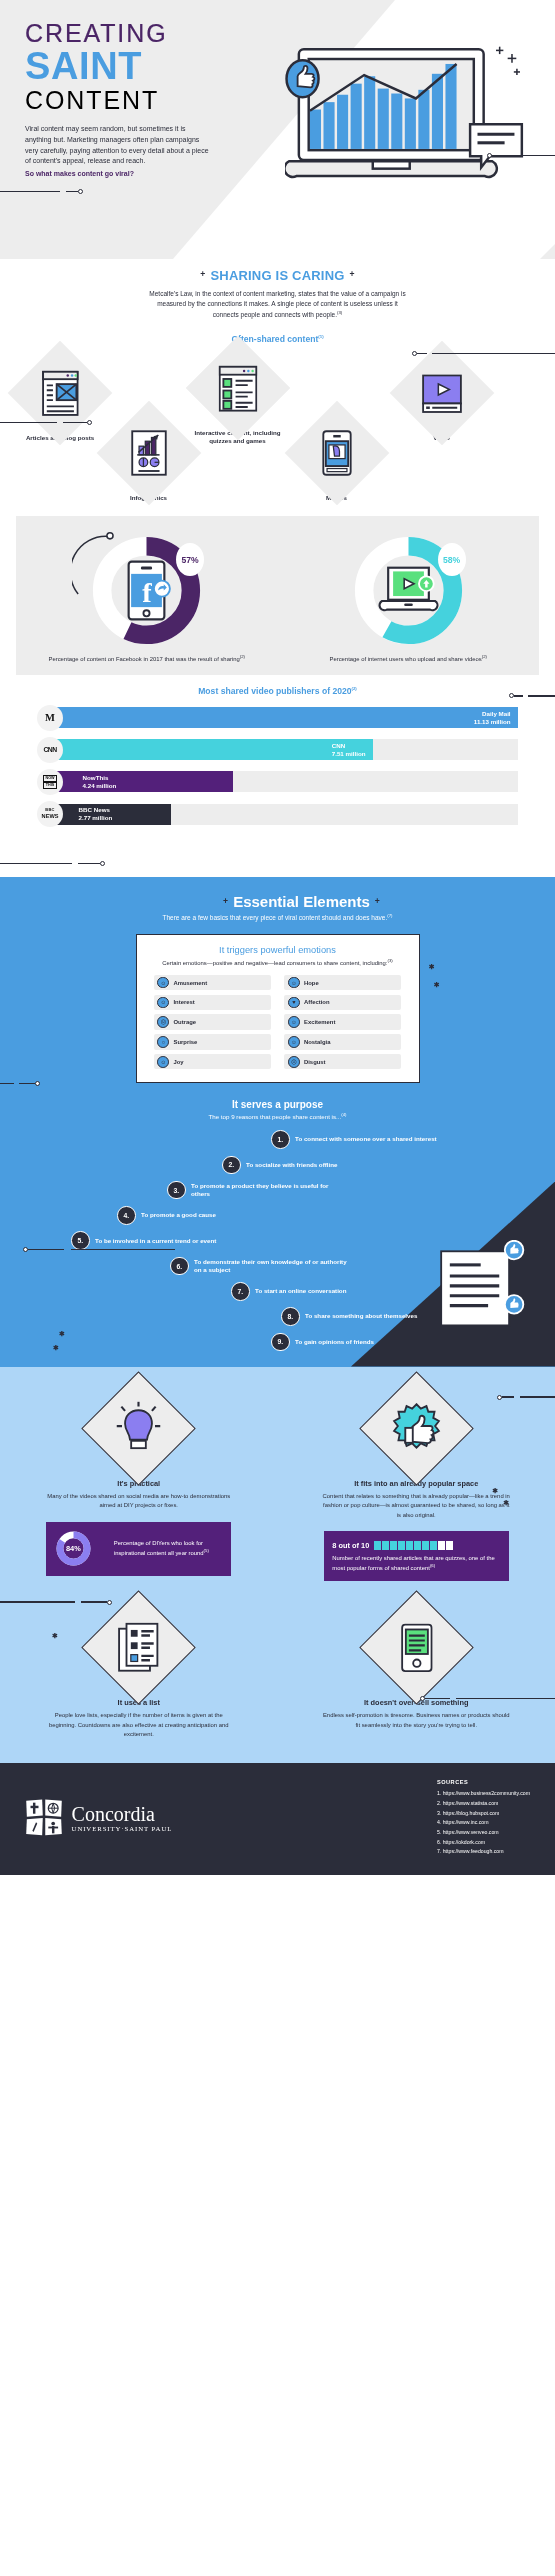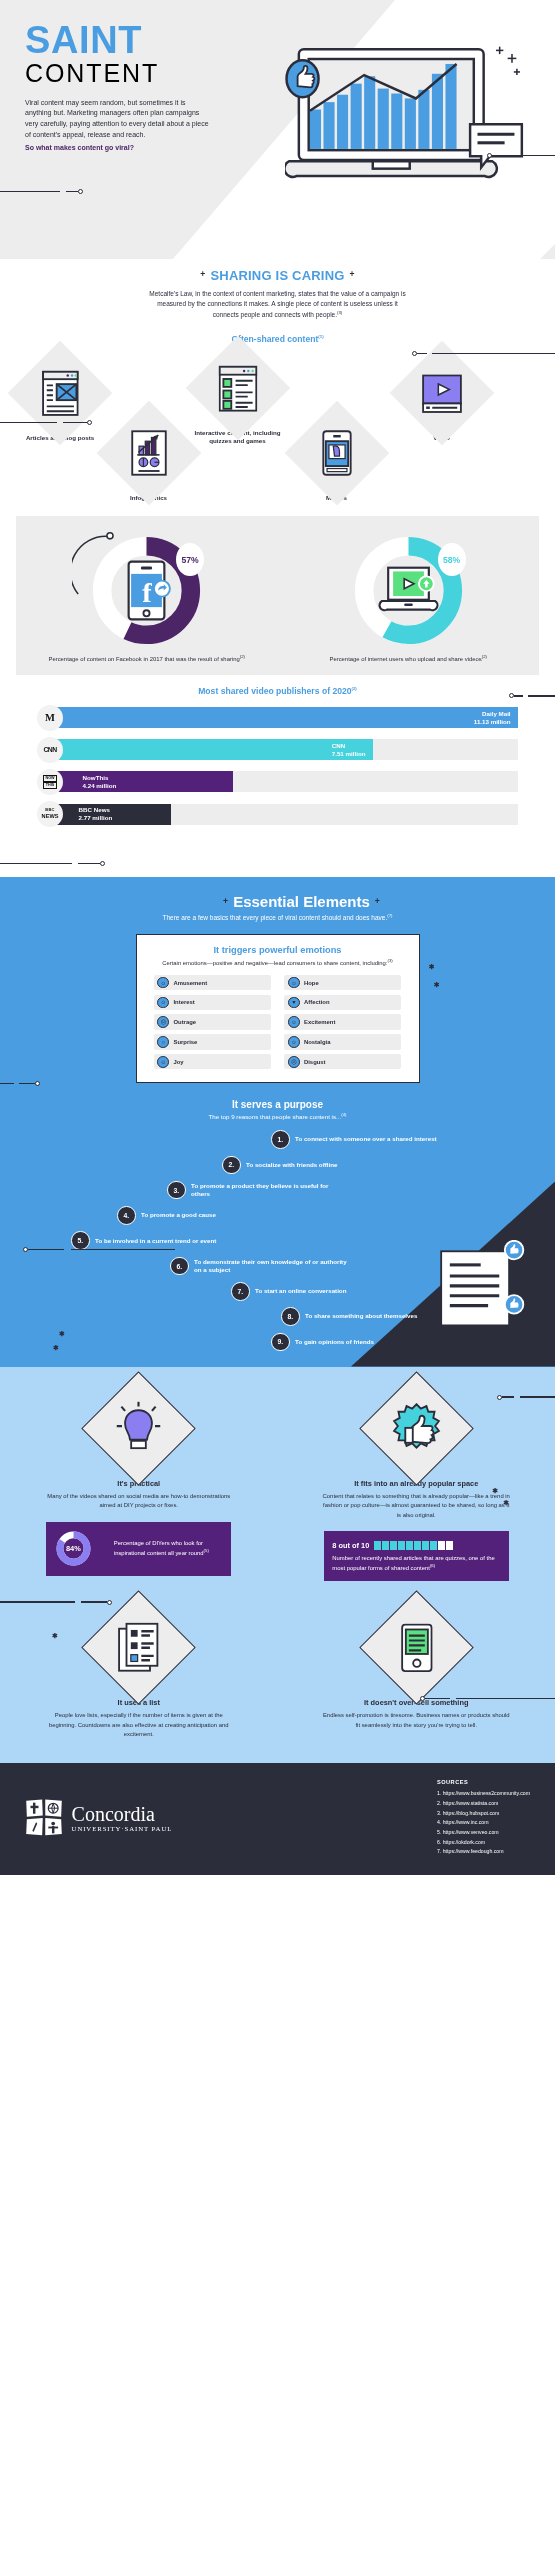--- a/index.html
+++ b/index.html
@@ -130,21 +130,21 @@
   
   .blue-sec { background: #4a9de0; position: relative; padding: 16px 0 8.6px; overflow: hidden; }
   .ee-title { text-align: center; font-size: 15px; font-weight: 800; color: #fff; margin-left: 48px; }
   .ee-title .plus { color: #2b2d3a; }
   .ee-sub { text-align: center; color: #fff; font-size: 6.5px; line-height: 1.55; margin-top: 3.7px; }
 
   .emo-card {
     margin: 10px auto 0; width: 284px; background: #fff;
     border: 1.9px solid #2b2d3a; padding: 10px 17.3px 12.3px; position: relative;
   }
-  .emo-h { text-align: center; font-size: 9.3px; font-weight: 700; color: #4a9de0; }
+  .emo-h { text-align: center; font-size: 9.3px; font-weight: 400; color: #4a9de0; }
   .emo-p { text-align: center; font-size: 5.9px; line-height: 1.5; margin-top: 3.1px; }
   .emo-grid { display: grid; grid-template-columns: 1fr 1fr; gap: 4.3px 13.6px; margin-top: 7.4px; }
   .emo-item {
     display: flex; align-items: center; gap: 4.3px;
     background: #ededed; border-radius: 1.9px; padding: 1.9px 3.7px;
   }
   .emo-face {
     width: 11.7px; height: 11.7px; border-radius: 50%;
     background: #4a9de0; border: 0.9px solid #2b2d3a; flex: none;
     display:flex; align-items:center; justify-content:center;
@@ -215,20 +215,21 @@
 </head>
 <body>
 
 <div class="page">
 
   <section class="hero">
     <div class="hero-diag"></div>
     <div class="hero-corner"></div>
 
     <div class="hero-inner">
+      <div class="t-creating">CREATING</div>
       <div class="t-viral">SAINT</div>
       <div class="t-content">CONTENT</div>
       <p class="hero-p">Viral content may seem random, but sometimes it is anything but. Marketing managers often plan campaigns very carefully, paying attention to every detail about a piece of content's appeal, release and reach.</p>
       <p class="hero-q">So what makes content go viral?</p>
     </div>
 
     <div class="laptop-wrap">
       <svg width="247" height="154" viewBox="0 0 400 250">
         <g fill="none" stroke="#2b2d3a" stroke-width="4">
           <rect x="22" y="10" width="300" height="180" rx="8" fill="#fff"></rect>

